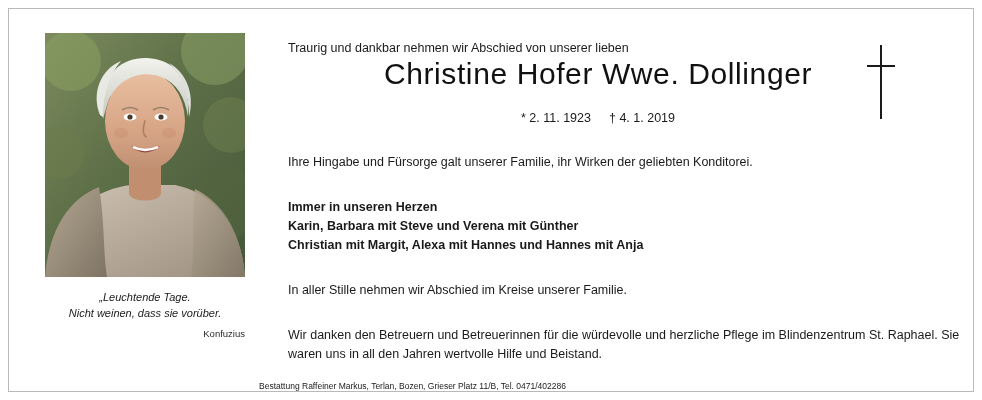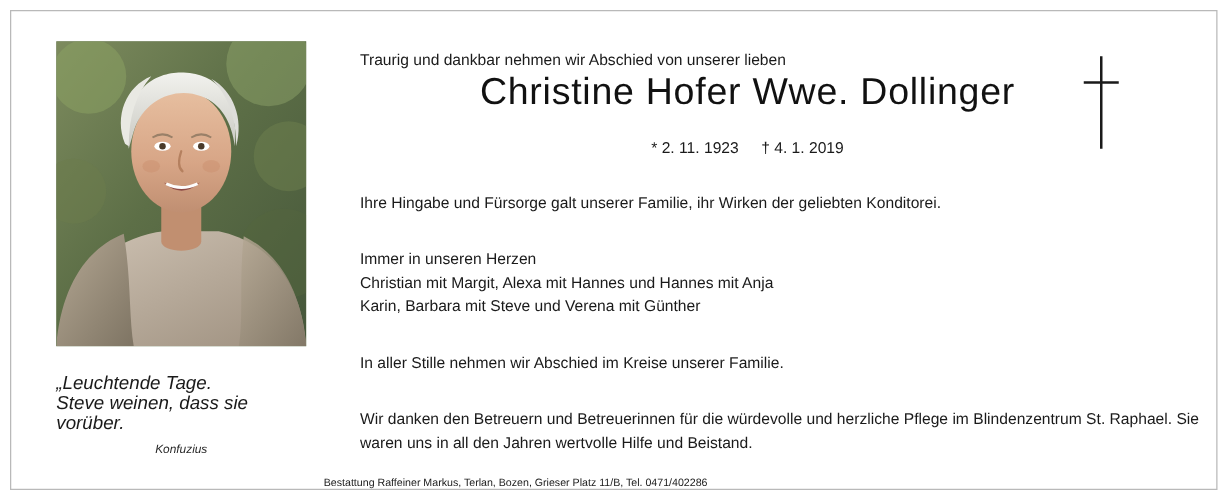--- a/index.html
+++ b/index.html
@@ -38,31 +38,31 @@
   }
   .portrait {
     width: 200px;
     height: 244px;
     overflow: hidden;
     position: relative;
     background: #6f7f5a;
   }
   .portrait svg { display: block; }
   .quote-block {
-    margin-top: 22px;
+    margin-top: 12px;
+    text-align: center;
     font-style: italic;
-    font-size: 15px;
+    font-size: 11px;
     line-height: 16px;
     color: #1a1a1a;
   }
   .quote-author {
     margin-top: 7px;
-    text-align: center;
+    text-align: right;
     font-size: 9.5px;
-    font-style: italic;
     color: #2a2a2a;
   }
   
   .main-col {
     position: absolute;
     left: 279px;
     top: 30px;
     width: 620px;
   }
   .intro-line {
@@ -85,21 +85,21 @@
     color: #1a1a1a;
   }
   .dates .sep { display: inline-block; width: 18px; }
   .para {
     font-size: 12.5px;
     line-height: 19px;
     color: #1a1a1a;
   }
   .p-devotion { margin-top: 28px; }
   .p-hearts   { margin-top: 26px; }
-  .p-hearts div { line-height: 19px; }
+  .p-hearts div { line-height: 19px; font-weight: bold; }
   .p-quiet    { margin-top: 26px; }
   .p-thanks   { margin-top: 26px; width: 690px; }
   .footer-line {
     position: absolute;
     left: 250px;
     top: 372px;
     font-size: 8.5px;
     color: #1a1a1a;
   }
   
@@ -192,40 +192,40 @@
           <path d="M86 113 Q100 126 115 113 Q100 120 86 113 Z" fill="#8d4a46"></path>
           <path d="M88 114 Q100 120 113 114" stroke="#fdfdfd" stroke-width="2.4" fill="none"></path>
 
           <ellipse cx="76" cy="100" rx="7" ry="5" fill="#c98e6d" opacity="0.45"></ellipse>
           <ellipse cx="124" cy="100" rx="7" ry="5" fill="#c98e6d" opacity="0.45"></ellipse>
         </svg>
       </div>
 
       <div class="quote-block">
         <div>„Leuchtende Tage.</div>
-        <div>Steve weinen, dass sie vorüber.</div>
+        <div>Nicht weinen, dass sie vorüber.</div>
       </div>
       <div class="quote-author">Konfuzius</div>
     </div>
 
     <div class="main-col">
       <div class="intro-line">Traurig und dankbar nehmen wir Abschied von unserer lieben</div>
 
       <div class="deceased-name">Christine Hofer Wwe. Dollinger</div>
 
       <div class="dates">
         <span>* 2. 11. 1923</span><span class="sep"></span><span>† 4. 1. 2019</span>
       </div>
 
       <div class="para p-devotion">Ihre Hingabe und Fürsorge galt unserer Familie, ihr Wirken der geliebten Konditorei.</div>
 
       <div class="para p-hearts">
         <div>Immer in unseren Herzen</div>
+        <div>Karin, Barbara mit Steve und Verena mit Günther</div>
         <div>Christian mit Margit, Alexa mit Hannes und Hannes mit Anja</div>
-        <div>Karin, Barbara mit Steve und Verena mit Günther</div>
       </div>
 
       <div class="para p-quiet">In aller Stille nehmen wir Abschied im Kreise unserer Familie.</div>
 
       <div class="para p-thanks">Wir danken den Betreuern und Betreuerinnen für die würdevolle und herzliche Pflege im Blindenzentrum St. Raphael. Sie waren uns in all den Jahren wertvolle Hilfe und Beistand.</div>
     </div>
 
     <div class="footer-line">Bestattung Raffeiner Markus, Terlan, Bozen, Grieser Platz 11/B, Tel. 0471/402286</div>
 
     <div class="cross">

